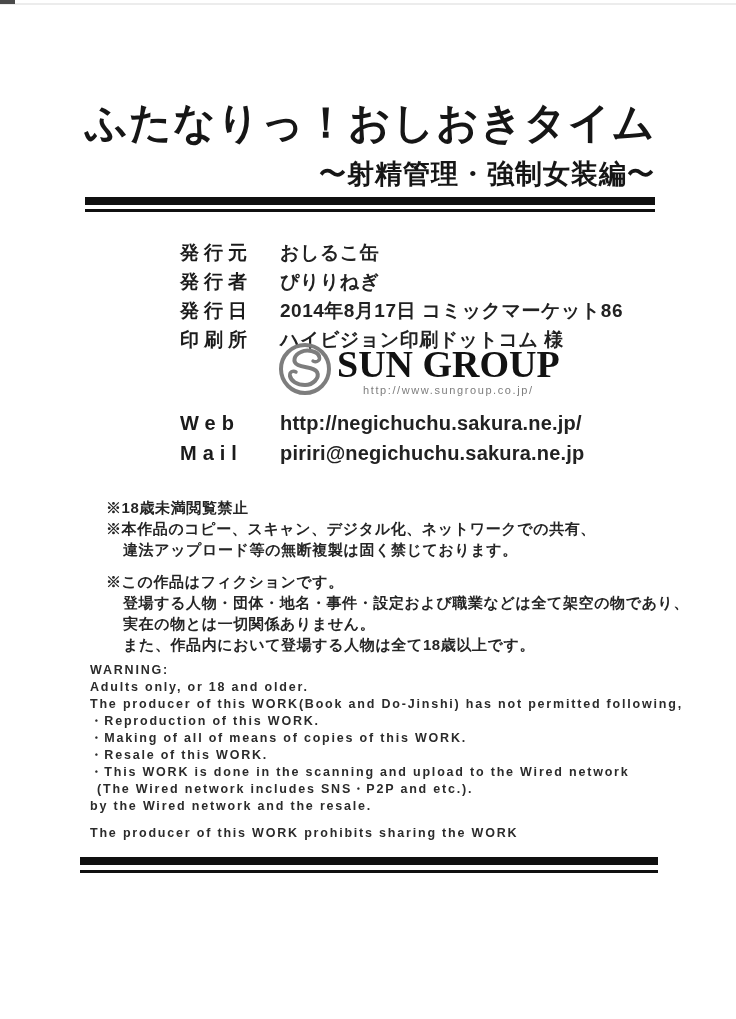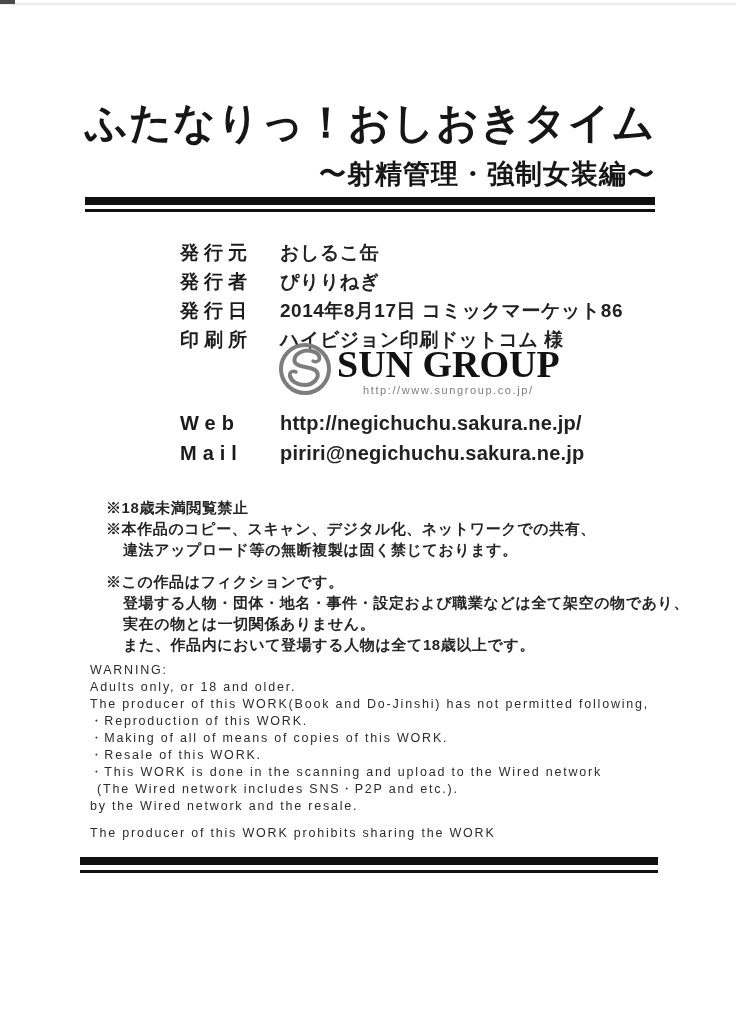--- a/index.html
+++ b/index.html
@@ -89,21 +89,21 @@
   .notices { position: absolute; left: 94px; top: 497px; width: 580px; margin-left: 12px; }
   .notice-block { margin-bottom: 11px; }
   .notice-line {
     font-size: 15px; font-weight: 600; color: #252525;
     letter-spacing: 0.6px; line-height: 21px; white-space: nowrap;
   }
   .notice-line.cont { padding-left: 17px; }
 
   .warning { position: absolute; left: 90px; top: 662px; width: 600px; }
   .warning-line {
-    font-size: 12.5px; font-weight: normal; color: #2b2b2b;
+    font-size: 12.5px; font-weight: bold; color: #2b2b2b;
     letter-spacing: 1.8px; line-height: 17px; white-space: nowrap;
   }
   .warning-line.wrap-cont { padding-left: 7px; }
   .warning-line.para-gap { margin-top: 10px; }
 </style>
 </head>
 <body>
 
 <div class="page">
 

